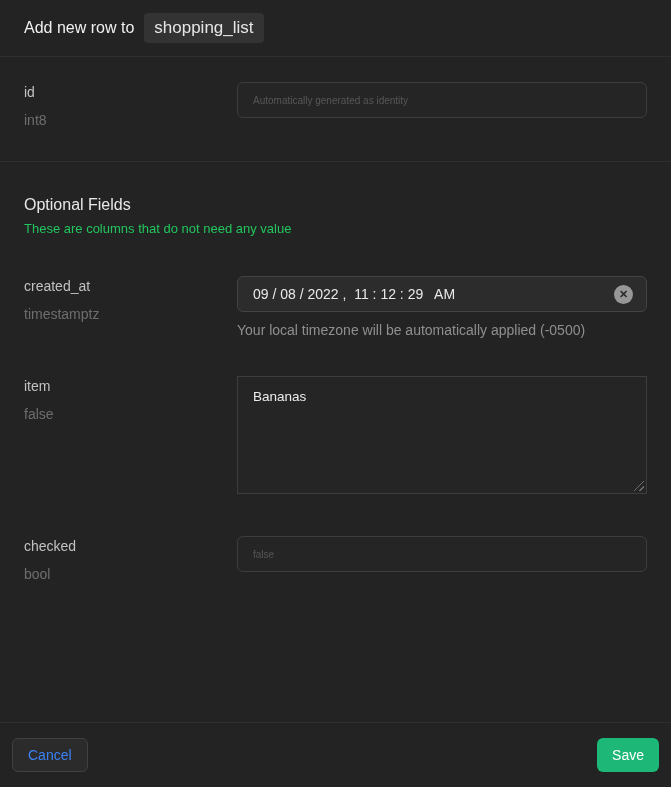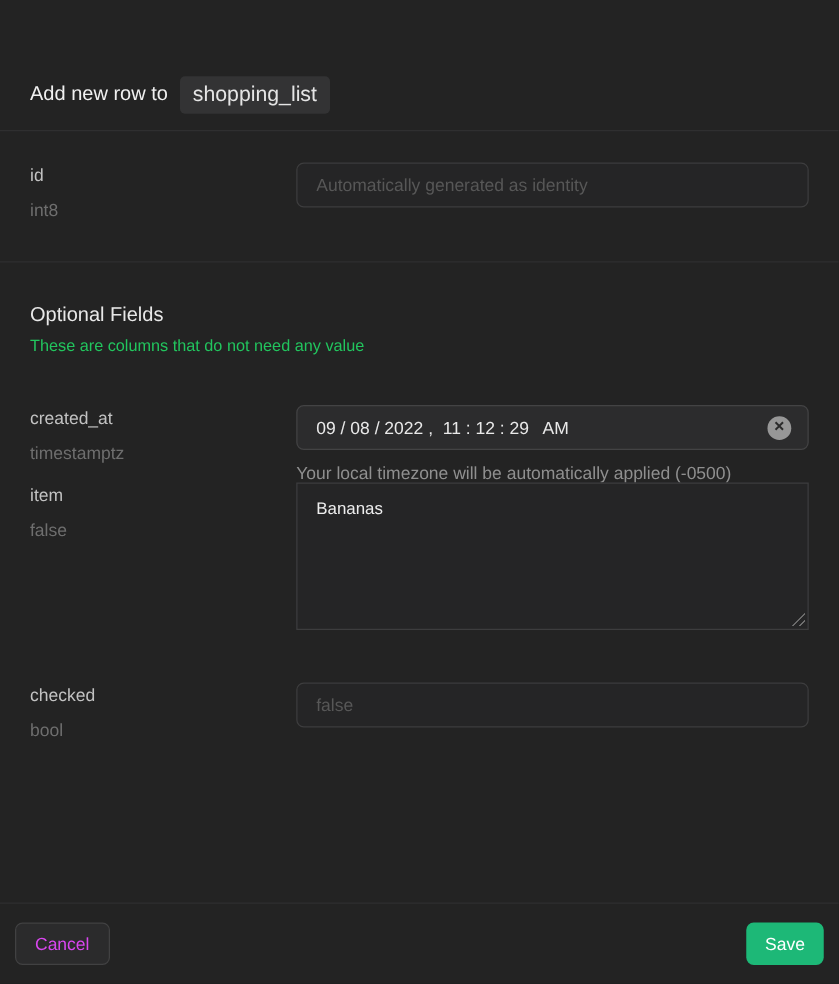--- a/index.html
+++ b/index.html
@@ -12,21 +12,20 @@
     overflow: hidden;
   }
 
   
   .header {
     height: 57px;
     display: flex;
     align-items: center;
     padding: 0 24px;
     border-bottom: 1px solid #2f2f30;
-    margin-top: 48px;
   }
   .header-title { font-size: 16px; color: #f0f0f0; font-weight: 400; }
   .table-chip {
     margin-left: 10px;
     background: #333334;
     color: #e5e5e5;
     font-size: 17px;
     padding: 5px 10px;
     border-radius: 4px;
   }
@@ -39,21 +38,21 @@
   .field-type { font-size: 14px; line-height: 17px; color: #6e6e6e; margin-top: 11px; }
 
   .text-input {
     width: 100%;
     height: 36px;
     background: #252526;
     border: 1px solid #3d3d3e;
     border-radius: 6px;
     padding: 0 15px;
     font-family: "Liberation Sans", sans-serif;
-    font-size: 14px;
+    font-size: 10px;
     color: #e8e8e8;
     outline: none;
   }
   .text-input::placeholder { color: #575757; opacity: 1; }
 
   
   .section-required {
     height: 105px;
     padding: 25px 24px 0;
     border-bottom: 1px solid #2f2f30;
@@ -85,21 +84,21 @@
     color: #2b2b2b;
     font-size: 11px;
     font-weight: bold;
     line-height: 19px;
     text-align: center;
     cursor: pointer;
     flex: none;
   }
   .field-hint { font-size: 14px; color: #8f8f8f; margin-top: 10px; line-height: 16px; }
 
-  .row-created { }
+  .row-created { margin-bottom: 38px; }
   .row-item { margin-bottom: 42px; }
 
   
   .textarea-wrap { position: relative; }
   .item-textarea {
     width: 100%;
     height: 118px;
     background: #252526;
     border: 1px solid #3d3d3e;
     border-radius: 0;
@@ -137,21 +136,21 @@
     border-radius: 6px;
     font-family: "Liberation Sans", sans-serif;
     font-size: 14px;
     padding: 0 15px;
     cursor: pointer;
     border: none;
   }
   .btn-cancel {
     background: #2b2b2c;
     border: 1px solid #414142;
-    color: #d946ef;
+    color: #3b82f6;
   }
   .btn-save { color: #ffffff; }
 </style>
 </head>
 <body>
 
 <div class="header">
   <span class="header-title">Add new row to</span>
   <span class="table-chip">shopping_list</span>
 </div>

